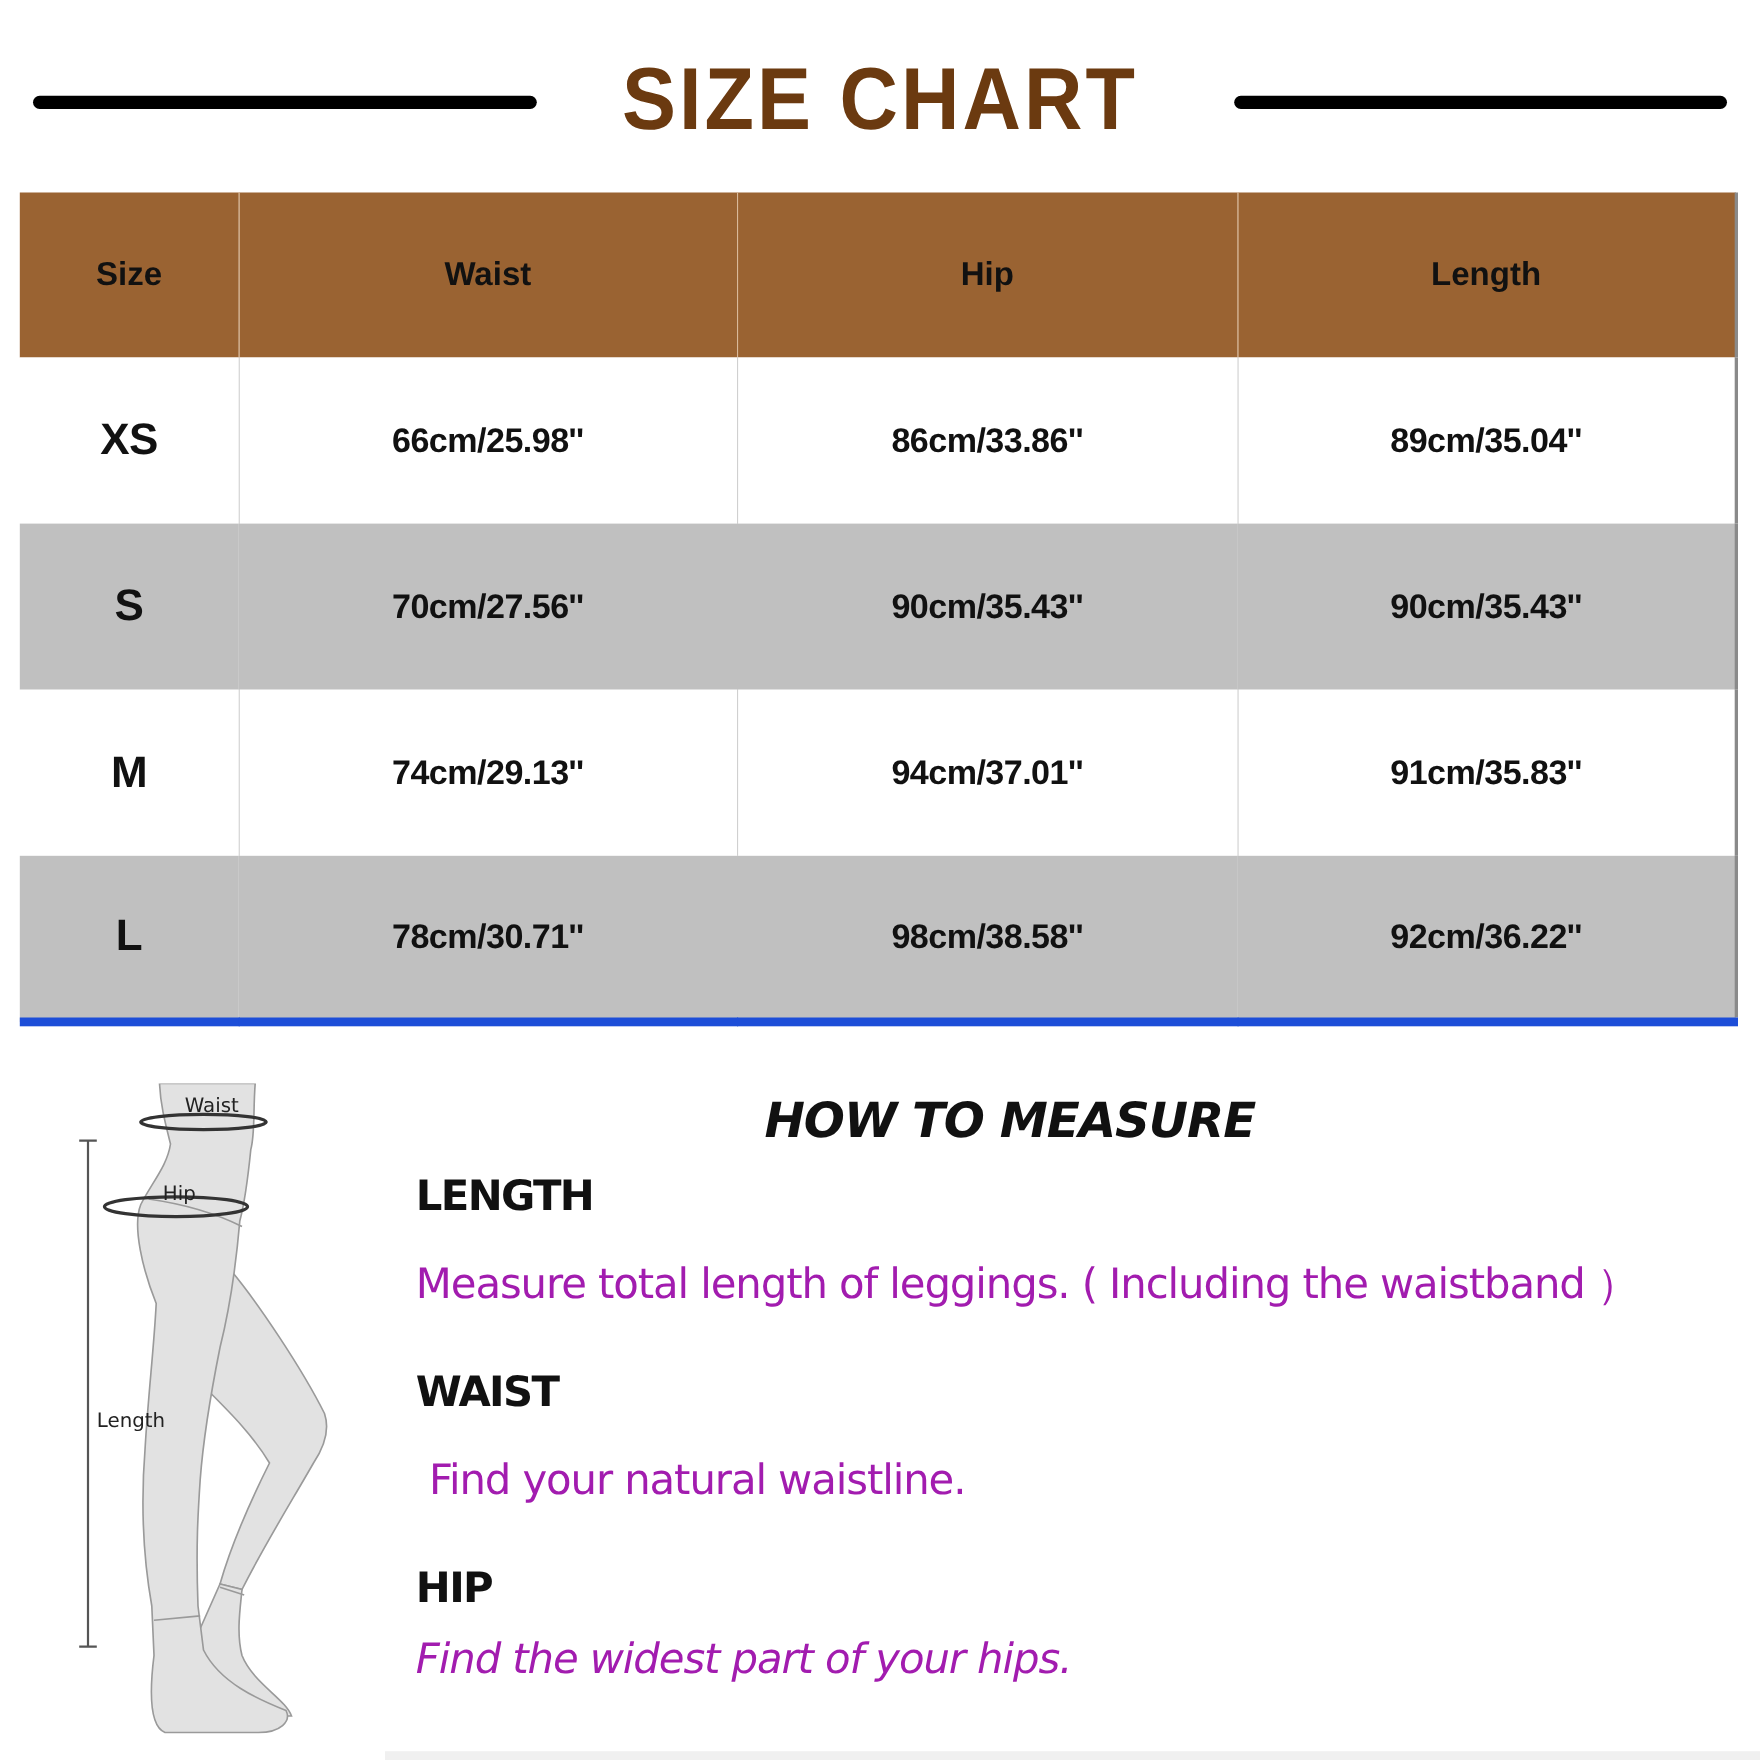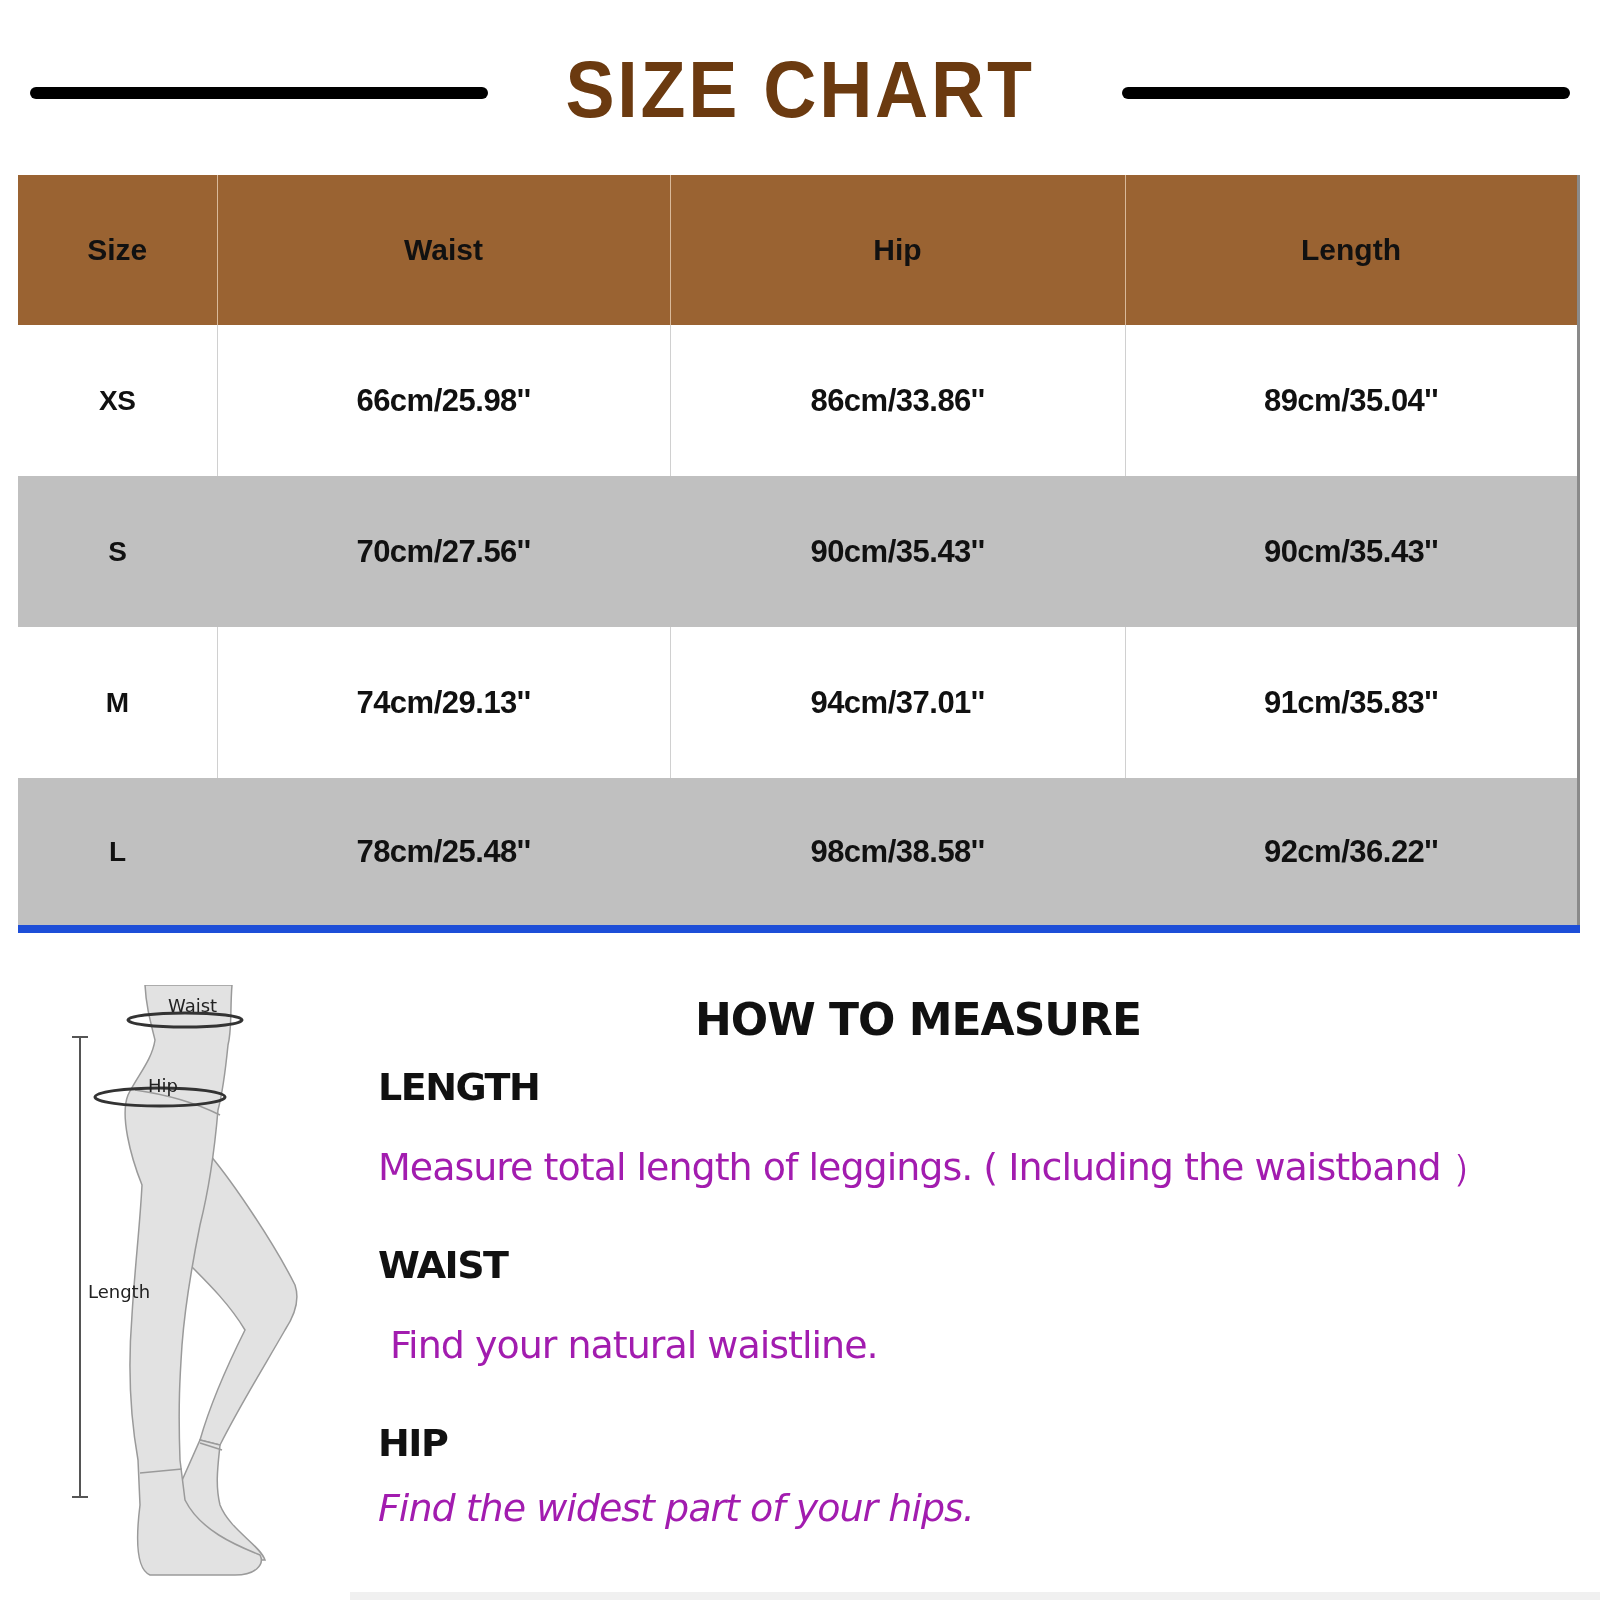--- a/index.html
+++ b/index.html
@@ -15,26 +15,26 @@
     .size-table th, .size-table td { text-align:center; vertical-align:middle; font-weight:bold; color:#111; border-left:1.5px solid #d0d0d0; }
     .size-table th:first-child, .size-table td:first-child { border-left:none; }
     .size-table thead tr { background:#9a6332; height:150px; }
     .size-table thead th { font-size:30px; border-left:1.5px solid #d9b99a; }
     .size-table thead th:first-child { border-left:none; }
     .size-table tbody tr { height:151px; }
     .size-table tbody tr.odd { background:#ffffff; }
     .size-table tbody tr.even { background:#c0c0c0; }
     .size-table tbody tr.even td { border-left-color:#c0c0c0; }
     .size-table td { font-size:31px; letter-spacing:-0.5px; }
-    .size-table td.size-cell { font-size:28px; }
+    .size-table td.size-cell { font-size:40px; }
 
     .illustration { position:absolute; left:60px; top:985px; width:290px; height:610px; }
 
     .howto { position:absolute; left:378px; top:990px; width:1220px; }
-    .howto-title { position:absolute; left:0; width:1440px; top:0; text-align:center; font-family:"DejaVu Sans", sans-serif; font-weight:bold; font-size:44px; color:#111; letter-spacing:-1px; line-height:60px; }
+    .howto-title { position:absolute; left:0; width:1440px; top:0; text-align:center; font-family:"DejaVu Sans", sans-serif; font-weight:bold; font-size:44px; color:#111; letter-spacing:-1px; line-height:60px;font-style:italic; }
     .howto-head { position:absolute; left:0; font-family:"DejaVu Sans", sans-serif; font-weight:bold; font-size:38px; color:#111; letter-spacing:-1.5px; line-height:50px; }
     .howto-desc { position:absolute; left:0; font-family:"DejaVu Sans", sans-serif; font-size:38px; color:#a21caf; letter-spacing:-1px; line-height:50px; white-space:nowrap; }
     .bottom-strip { position:absolute; left:350px; top:1592px; width:1250px; height:8px; background:#f0f0f0; }
   </style>
 </head>
 <body>
 
 <div class="title-bar">
   <div class="title-line left"></div>
   <div class="title-text">SIZE CHART</div>
@@ -70,21 +70,21 @@
       <td>90cm/35.43''</td>
     </tr>
     <tr class="odd">
       <td class="size-cell">M</td>
       <td>74cm/29.13''</td>
       <td>94cm/37.01''</td>
       <td>91cm/35.83''</td>
     </tr>
     <tr class="even">
       <td class="size-cell">L</td>
-      <td>78cm/25.48''</td>
+      <td>78cm/30.71''</td>
       <td>98cm/38.58''</td>
       <td>92cm/36.22''</td>
     </tr>
   </tbody>
 </table>
 
 <div class="illustration">
   <svg width="290" height="610" viewBox="0 0 290 610" xmlns="http://www.w3.org/2000/svg">
 
     <path d="M150 170 C 175 200, 215 260, 235 300 C 240 315, 235 330, 225 345 C 205 380, 180 420, 160 460 L 140 455 C 150 420, 165 385, 185 345 C 170 320, 150 300, 130 280 Z" fill="#e2e2e2" stroke="#9a9a9a" stroke-width="1.5"></path>

